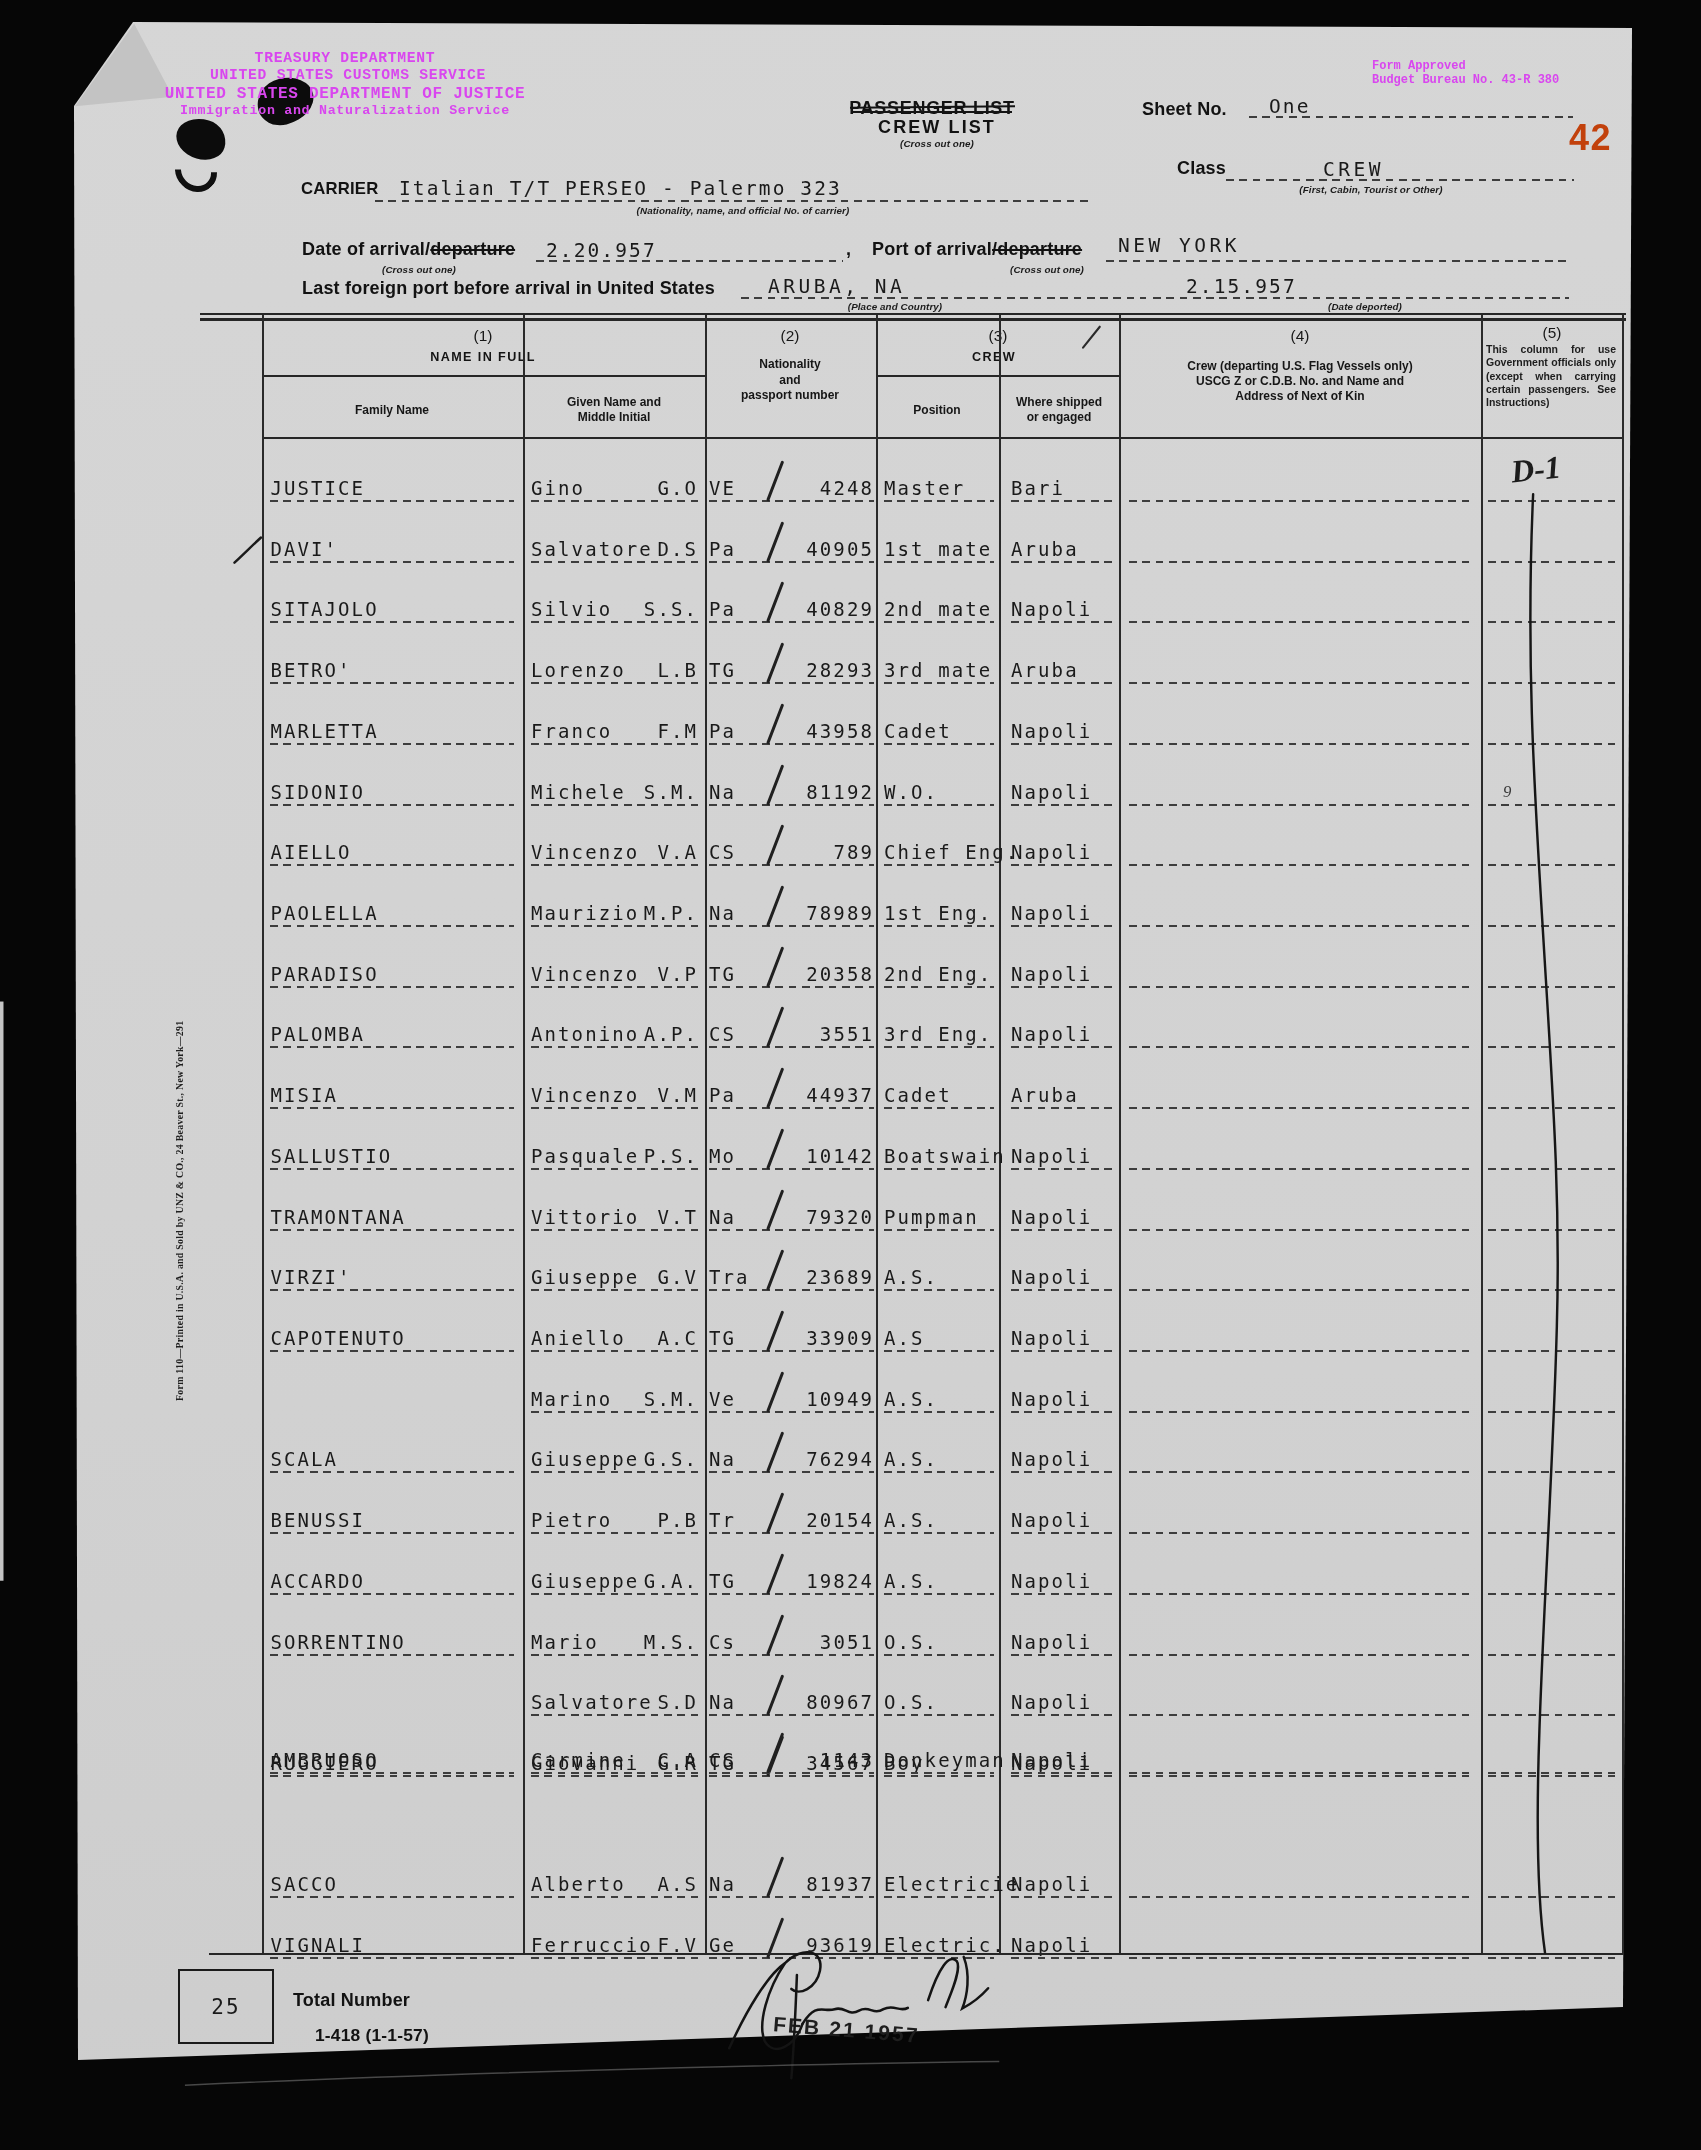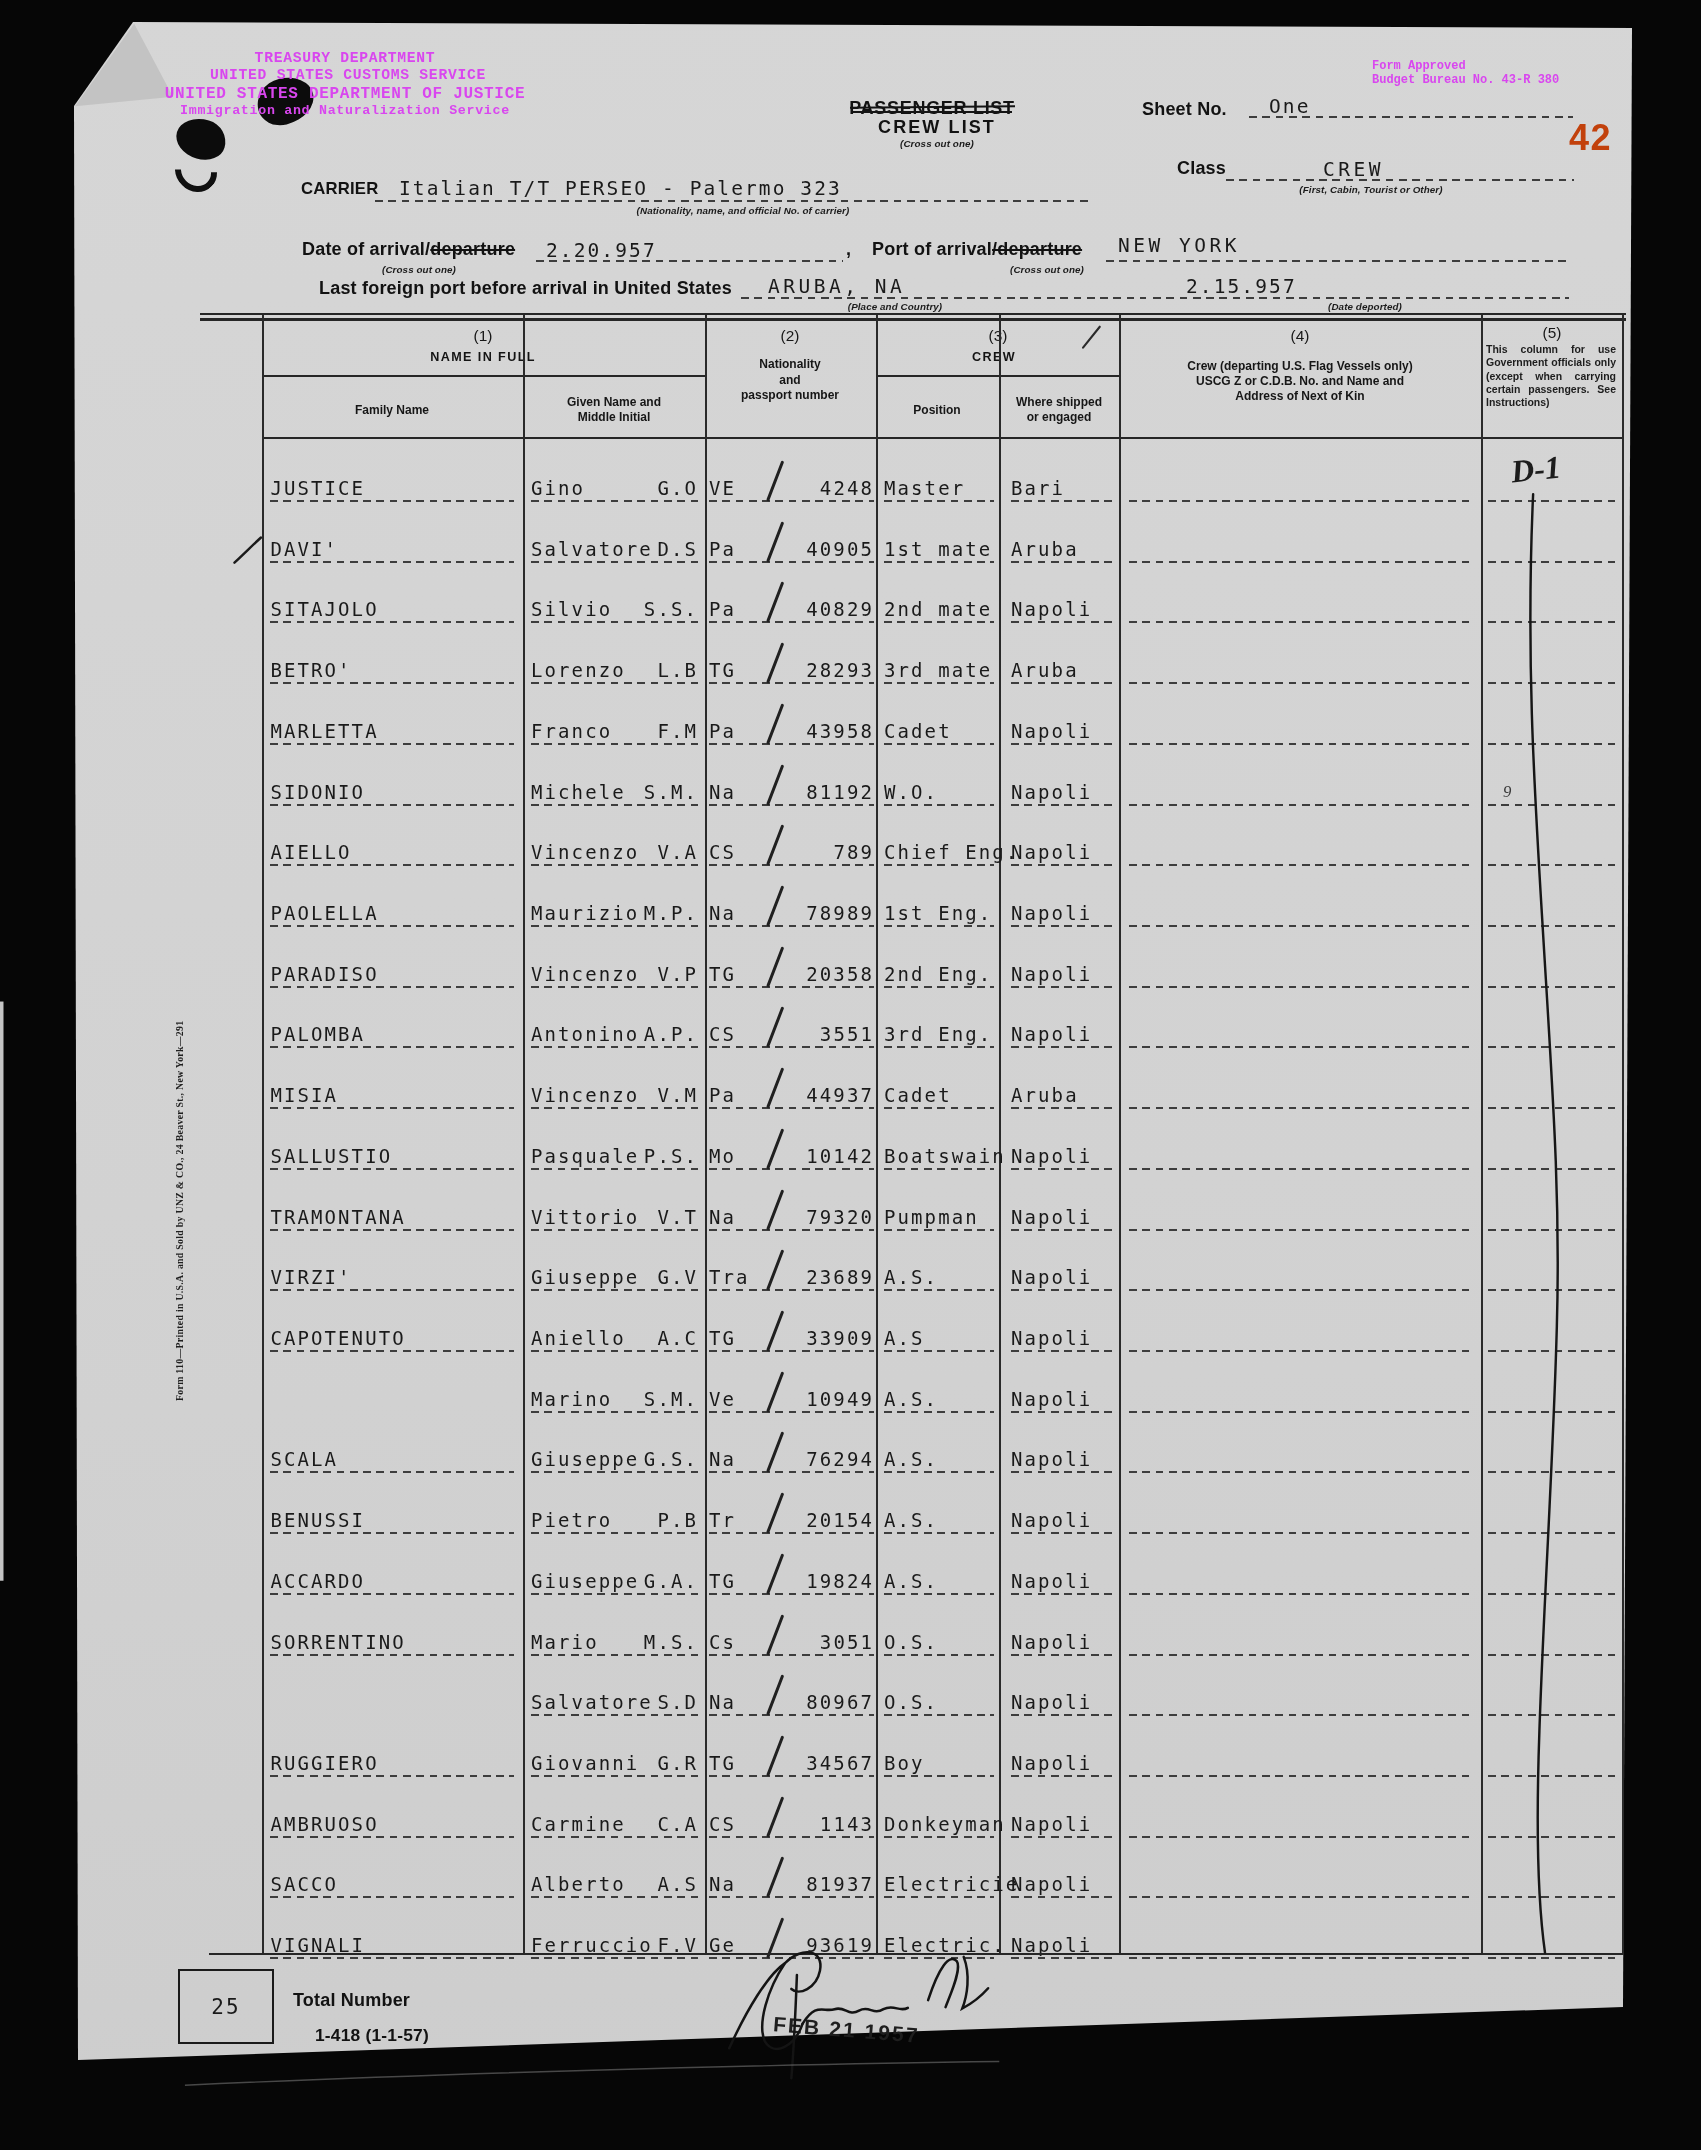--- a/index.html
+++ b/index.html
@@ -101,21 +101,21 @@
 <div class="abs lbl" style="left:302px;top:239px;"><span>Date of arrival/</span><span class="struck">departure</span></div>
 <div class="abs hdr-c cap" style="left:419px;top:264px;">(Cross out one)</div>
 <div class="dashline" style="left:536px;top:260px;width:307px;"></div>
 <div class="abs typedh" style="left:546px;top:239px;">2.20.957</div>
 <div class="abs lbl" style="left:846px;top:239px;">,</div>
 <div class="abs lbl" style="left:872px;top:239px;"><span>Port of arrival</span><span class="struck">/departure</span></div>
 <div class="abs hdr-c cap" style="left:1047px;top:264px;">(Cross out one)</div>
 <div class="dashline" style="left:1106px;top:260px;width:465px;"></div>
 <div class="abs typedh" style="left:1118px;top:234px;letter-spacing:3.5px;">NEW YORK</div>
 
-<div class="abs lbl" style="left:302px;top:278px;margin-left:17px;">Last foreign port before arrival in United States</div>
+<div class="abs lbl" style="left:302px;top:278px;">Last foreign port before arrival in United States</div>
 <div class="dashline" style="left:741px;top:297px;width:405px;"></div>
 <div class="abs typedh" style="left:768px;top:275px;letter-spacing:3.5px;">ARUBA, NA</div>
 <div class="abs hdr-c cap" style="left:895px;top:301px;">(Place and Country)</div>
 <div class="dashline" style="left:1153px;top:297px;width:416px;"></div>
 <div class="abs typedh" style="left:1186px;top:275px;">2.15.957</div>
 <div class="abs hdr-c cap" style="left:1365px;top:301px;">(Date deported)</div>
 
 <div class="hl" style="left:200px;top:313px;width:1426px;"></div>
 <div class="hl" style="left:200px;top:318px;width:1426px;height:2.8px;"></div>
 
@@ -618,21 +618,21 @@
       </div>
       <div class="cell c-pos">
         <span class="typed">Boy</span>
       </div>
       <div class="cell c-ship">
         <span class="typed">Napoli</span>
       </div>
       <div class="cell c-kin"></div>
       <div class="cell c-gov"></div>
     </div>
-    <div class="row" style="top: 1777px; text-align: right;">
+    <div class="row" style="top: 1713px; text-align: right;">
       <div class="cell c-family">
         <span class="typed">AMBRUOSO</span>
       </div>
       <div class="cell c-given">
         <span class="typed">Carmine</span>
         <span class="typed">C.A</span>
       </div>
       <div class="cell c-nat">
         <span class="typed">CS</span>
         <span class="chk"></span>

